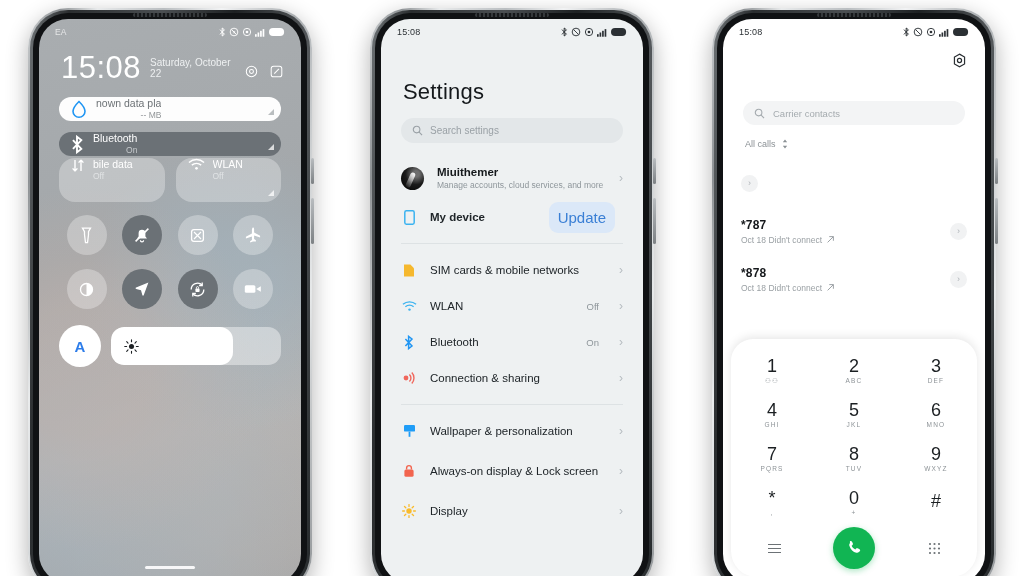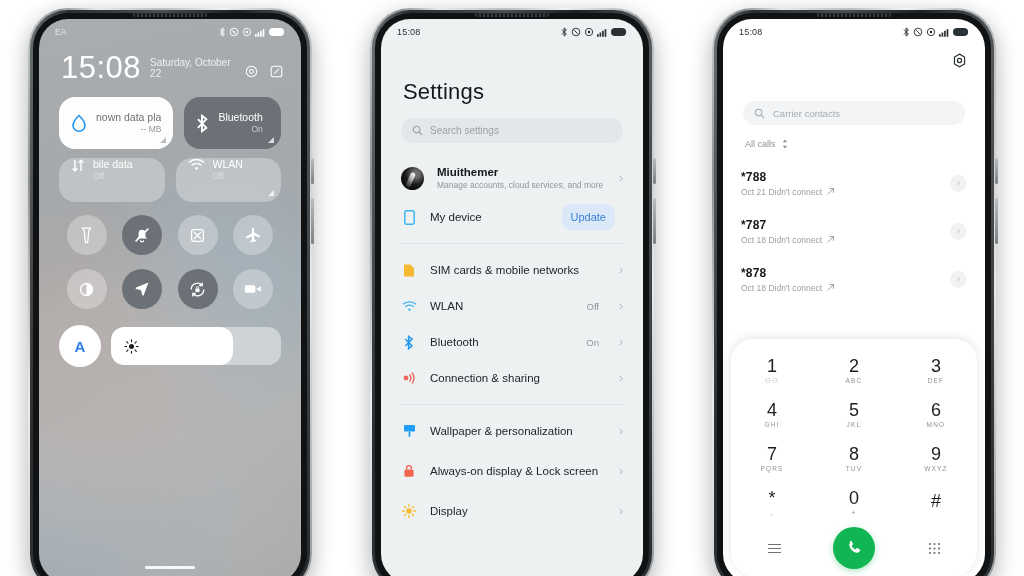--- a/index.html
+++ b/index.html
@@ -55,21 +55,21 @@
       radial-gradient(circle at 86% 84%, rgba(202,180,164,.35) 0 12%, rgba(202,180,164,0) 40%),
       linear-gradient(168deg,#a9adb0 0%,#a3a7aa 40%,#aeb2b5 72%,#9ea2a5 100%);
   }
   .cc-carrier{color:#f0f1f2;font-size:8.5px;opacity:.85;}
   .clockrow{position:absolute;left:22px;right:18px;top:34px;display:flex;align-items:flex-end;gap:9px;}
   .clock{font-size:31px;color:#fff;font-weight:400;letter-spacing:.5px;line-height:.95;}
   .cdate{font-size:10px;color:#eef0f1;padding-bottom:3px;}
   .clockrow .cicons{margin-left:auto;display:flex;gap:12px;padding-bottom:4px;}
   .clockrow .cicons svg{display:block;}
 
-  .bigtiles{position:absolute;left:20px;right:20px;top:78px;display:flex;gap:11px;}
+  .bigtiles{position:absolute;left:20px;right:20px;top:78px;display:flex;gap:11px;flex-direction:column;}
   .bigtile{flex:1;height:52px;border-radius:16px;position:relative;display:flex;align-items:center;gap:9px;padding:0 12px;box-sizing:border-box;}
   .bigtile.light{background:#fdfdfd;}
   .bigtile.dark{background:#6b7176;}
   .bt-txt{display:flex;flex-direction:column;overflow:hidden;}
   .bt-title{font-size:10.5px;line-height:13px;white-space:nowrap;}
   .bt-sub{font-size:8.5px;line-height:11px;opacity:.75;white-space:nowrap;text-align:right;}
   .bigtile.light .bt-title{color:#6d7276;}
   .bigtile.light .bt-sub{color:#6d7276;}
   .bigtile.dark .bt-title{color:#fff;}
   .bigtile.dark .bt-sub{color:#e3e6e8;}
@@ -106,21 +106,21 @@
   .avatar:after{content:"";position:absolute;left:30%;top:22%;width:5px;height:16px;background:linear-gradient(200deg,#ffffff,rgba(255,255,255,0));transform:rotate(24deg);border-radius:3px;}
   .acct-txt{flex:1;display:flex;flex-direction:column;gap:2px;}
   .acct-name{font-size:11.5px;color:#15191c;font-weight:600;}
   .acct-sub{font-size:8.5px;color:#8e969b;}
   .chev{color:#b6bcc0;font-size:12px;line-height:1;}
 
   .row{display:flex;align-items:center;gap:13px;padding:0 20px;height:36px;}
   .row .ic{width:16px;display:flex;align-items:center;justify-content:center;flex:none;}
   .row .lbl{flex:1;font-size:11.5px;color:#20262a;line-height:13px;}
   .row .val{font-size:9.5px;color:#8e969b;margin-right:7px;}
-  .pill{font-size:11px;color:#3a7fd5;background:#dbe8f8;border-radius:9px;padding:7px 9px;margin-right:8px;}
+  .pill{font-size:15px;color:#3a7fd5;background:#dbe8f8;border-radius:9px;padding:7px 9px;margin-right:8px;}
   .sep{height:1px;background:#dde2e4;margin:8px 20px;}
   .row.tall{height:44px;}
   .row.tall .lbl{line-height:13px;}
 
   
   .dial-screen{background:#ffffff;}
   .gear{position:absolute;right:18px;top:34px;}
   .tabs{position:absolute;left:20px;right:14px;top:57px;display:flex;gap:14px;align-items:baseline;}
   .tab{font-size:12px;color:#2e3338;white-space:nowrap;}
   .tab.active{color:#14b272;}
@@ -369,21 +369,21 @@
           </span>
           <span class="chev">›</span>
         </div>
 
         <div class="row">
           <span class="ic">
             <svg width="11" height="15" viewBox="0 0 11 15">
                 <rect x="0.8" y="0.8" width="9.4" height="13.4" rx="1.6" fill="none" stroke="#3bb3f0" stroke-width="1.5"></rect>
               </svg>
           </span>
-          <span class="lbl" style="font-weight:400">My device</span>
+          <span class="lbl" style="font-weight:700">My device</span>
           <span class="pill">Update</span>
         </div>
 
         <div class="sep"></div>
 
         <div class="row">
           <span class="ic">
             <svg width="12" height="15" viewBox="0 0 12 15">
                 <path d="M1 1.6h6.4L11 5.2v8.2H1z" fill="#f5b82e"></path>
               </svg>
@@ -522,29 +522,20 @@
 
       <div class="allcalls">
         <span>All calls</span>
         <svg width="8" height="10" viewBox="0 0 8 10">
             <path d="M4 .6 6.2 3.2H1.8zM4 9.4 1.8 6.8h4.4z" fill="#8b9195"></path>
           </svg>
       </div>
 
       <div class="calls">
         <div class="call">
-          <span class="call-txt">
-            <span class="call-num">*788</span>
-            <span class="call-sub">
-              <span>Oct 21 Didn't connect</span>
-              <svg width="9" height="9" viewBox="0 0 10 10">
-                  <path d="M1.8 8.2 8.2 1.8M3.6 1.8h4.6v4.6" fill="none" stroke="#9aa0a4" stroke-width="1.1"></path>
-                </svg>
-            </span>
-          </span>
           <span class="call-chev">›</span>
         </div>
         <div class="call">
           <span class="call-txt">
             <span class="call-num">*787</span>
             <span class="call-sub">
               <span>Oct 18 Didn't connect</span>
               <svg width="9" height="9" viewBox="0 0 10 10">
                   <path d="M1.8 8.2 8.2 1.8M3.6 1.8h4.6v4.6" fill="none" stroke="#9aa0a4" stroke-width="1.1"></path>
                 </svg>

